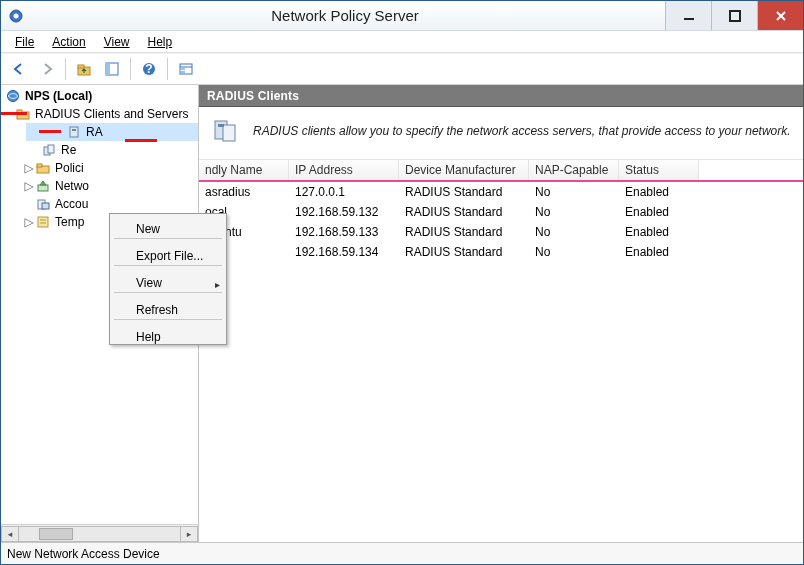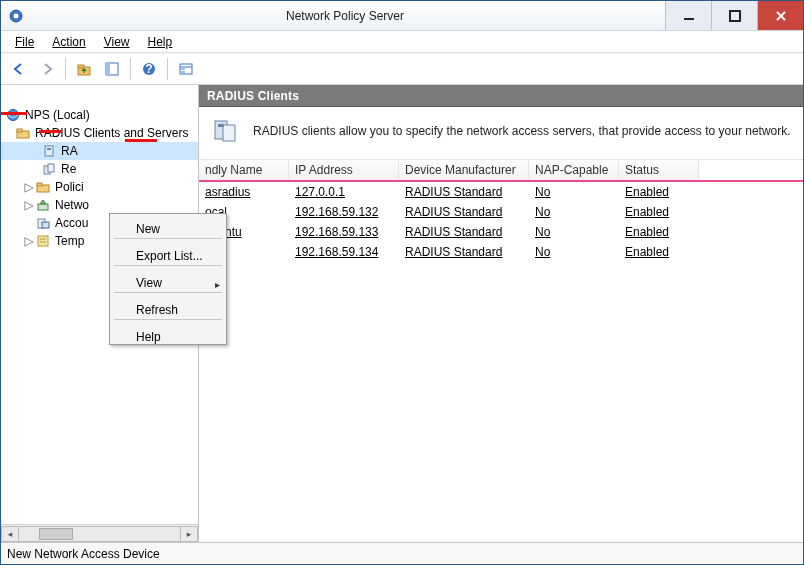--- a/index.html
+++ b/index.html
@@ -2,66 +2,66 @@
 <html><head>
 <meta charset="utf-8">
 <style>
 * { box-sizing: border-box; margin: 0; padding: 0; font-family: "Segoe UI", Tahoma, sans-serif; font-size: 12px; }
 body { background: #fff; }
 .window { width: 804px; height: 565px; border: 1px solid #2a5a8a; display: flex; flex-direction: column; background: #fff; position: relative; }
 
 
 .titlebar { height: 30px; background: linear-gradient(#fff,#eef3f8); display: flex; align-items: center; padding-left: 6px; border-bottom: 1px solid #d0d8e0; }
 .titlebar .icon-slot { width: 18px; height: 18px; display:flex; align-items:center; justify-content:center; }
-.titlebar .title { flex: 1; text-align: center; font-size: 12px; color:#222; }
+.titlebar .title { flex: 1; text-align: center; font-size: 15px; color:#222; }
 .winbtns { display: flex; height: 100%; }
 .winbtn { width: 46px; display:flex; align-items:center; justify-content:center; border-left:1px solid #b8c2cc; background:#e6ecf2; }
 .winbtn.close { background:#c8463c; color:#fff; }
 .winbtn svg { pointer-events:none; }
 
 
 .menubar { height: 22px; display:flex; align-items:center; padding: 0 6px; gap: 2px; border-bottom:1px solid #e0e0e0; }
 .menubar span { padding: 2px 8px; text-decoration: underline; }
 
 
 .toolbar { height: 32px; display:flex; align-items:center; gap:4px; padding:0 6px; border-bottom:1px solid #d0d0d0; border-top:1px solid #f4f4f4; }
 .tbtn { width:24px; height:24px; border:1px solid transparent; display:flex; align-items:center; justify-content:center; border-radius:2px; }
 .tsep { width:1px; height:22px; background:#ccc; margin:0 2px; }
 
 
 .body { flex:1; display:flex; min-height:0; position:relative; }
 .tree { width:198px; border-right:1px solid #c4c4c4; background:#fff; display:flex; flex-direction:column; }
 .tree-inner { flex:1; overflow:hidden; padding-top:2px; }
 .tree-row { display:flex; align-items:center; height:18px; padding-left:4px; white-space:nowrap; }
 .tree-row .ticon { width:16px; height:16px; margin-right:4px; display:flex; align-items:center; justify-content:center; }
-.tree-row.root { font-weight:normal;margin-top:19px; }
+.tree-row.root { font-weight:bold; }
 .tree-row.child1 { padding-left:14px; }
 .tree-row.child2 { padding-left:40px; }
 .tree-row.child1b { padding-left:22px; }
 .tree-row .exp { width:12px; display:inline-flex; justify-content:center; color:#666; }
-.tree-row.selected { background:#cde6ff; }
+.tree-row.selected { background:#cde6ff;margin-left:25px; }
 .annot-red { position:absolute; background:#e11; height:3px; }
 
 .tree-scroll { height:18px; border-top:1px solid #d0d0d0; display:flex; align-items:center; background:#f0f0f0; }
 .tree-scroll .arrow { width:18px; height:16px; border:1px solid #bbb; background:#eaeaea; display:flex; align-items:center; justify-content:center; font-size:9px; color:#555;}
 .tree-scroll .track { flex:1; height:16px; border-top:1px solid #bbb; border-bottom:1px solid #bbb; background:#e9e9e9; position:relative;}
 .tree-scroll .thumb { position:absolute; left:20px; width:34px; top:1px; bottom:1px; background:#cfcfcf; border:1px solid #aaa;}
 
 
 .right { flex:1; display:flex; flex-direction:column; min-width:0; }
 .rhead { height:22px; background:#7a7a7a; color:#fff; font-weight:bold; display:flex; align-items:center; padding:0 8px; border-bottom:1px solid #555; letter-spacing:0.2px; }
 .rinfo { display:flex; align-items:center; padding:10px 12px 14px 12px; gap:14px; border-bottom:1px solid #e5e5e5; }
 .rinfo .bigicon { width:28px; height:28px; }
-.rinfo p { color:#222; }
+.rinfo p { color:#222;font-style:italic; }
 
 .grid { flex:1; overflow:auto; }
 .ghead { display:flex; background:#fff; border-bottom:2px solid #ec4899; }
 .ghead div, .grow div { padding:3px 6px; overflow:hidden; text-overflow:ellipsis; white-space:nowrap; }
 .ghead div { border-right:1px solid #e4e4e4; color:#333; background:linear-gradient(#fdfdfd,#f1f1f1); }
-.grow { display:flex;text-decoration:underline; }
+.grow { display:flex; }
 .col0{width:90px}.col1{width:110px}.col2{width:130px}.col3{width:90px}.col4{width:80px}
 
 
 .status { height:22px; border-top:1px solid #c8c8c8; display:flex; align-items:center; padding:0 6px; background:#f7f7f7; }
 
 
 .ctx { position:absolute; left:108px; top:128px; width:118px; background:#f4f4f4; border:1px solid #9a9a9a; box-shadow:2px 2px 3px rgba(0,0,0,.25); z-index:20; }
 .ctx .item { height:22px; display:flex; align-items:flex-end; padding:0 10px 0 26px; position:relative; }
 .ctx .sep { height:1px; background:#c8c8c8; margin:2px 4px; }
 .ctx .item.hasub::after { content:"▸"; position:absolute; right:6px; font-size:10px; color:#333; }
@@ -294,21 +294,21 @@
           </div>
       </div>
     </div>
 
     <div class="ctx">
       <div class="item">
           <span>New</span>
         </div>
       <div class="sep"></div>
       <div class="item">
-          <span>Export List...</span>
+          <span>Export File...</span>
         </div>
       <div class="sep"></div>
       <div class="item hasub">
           <span>View</span>
         </div>
       <div class="sep"></div>
       <div class="item">
           <span>Refresh</span>
         </div>
       <div class="sep"></div>

